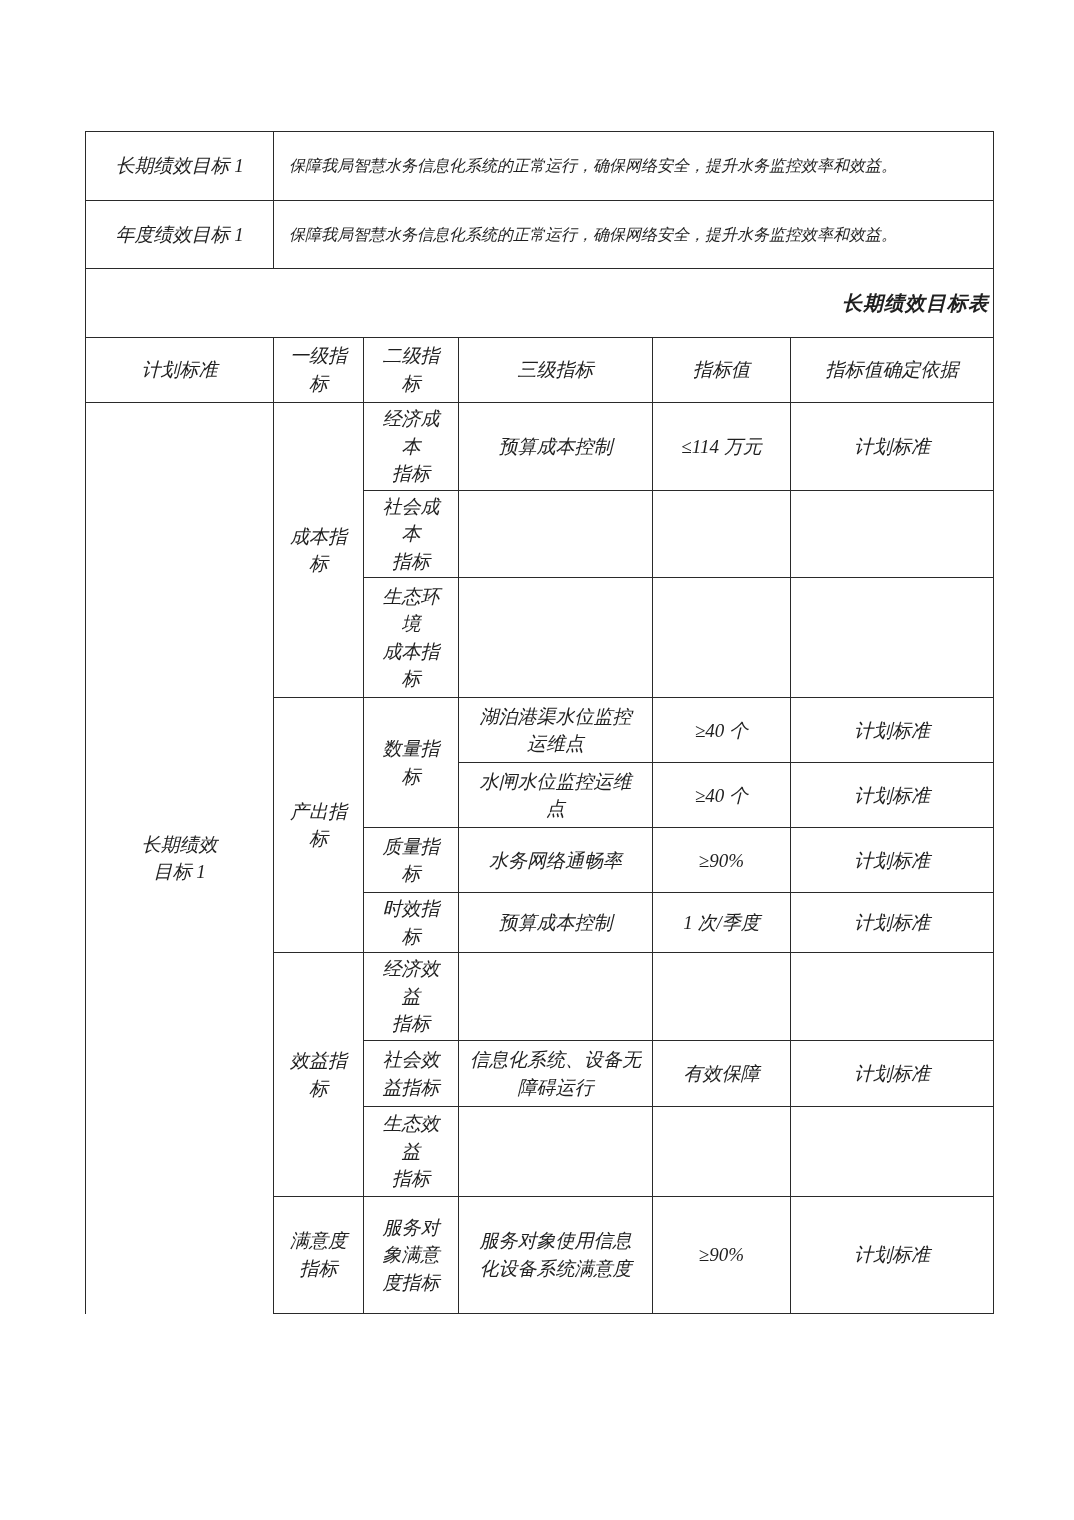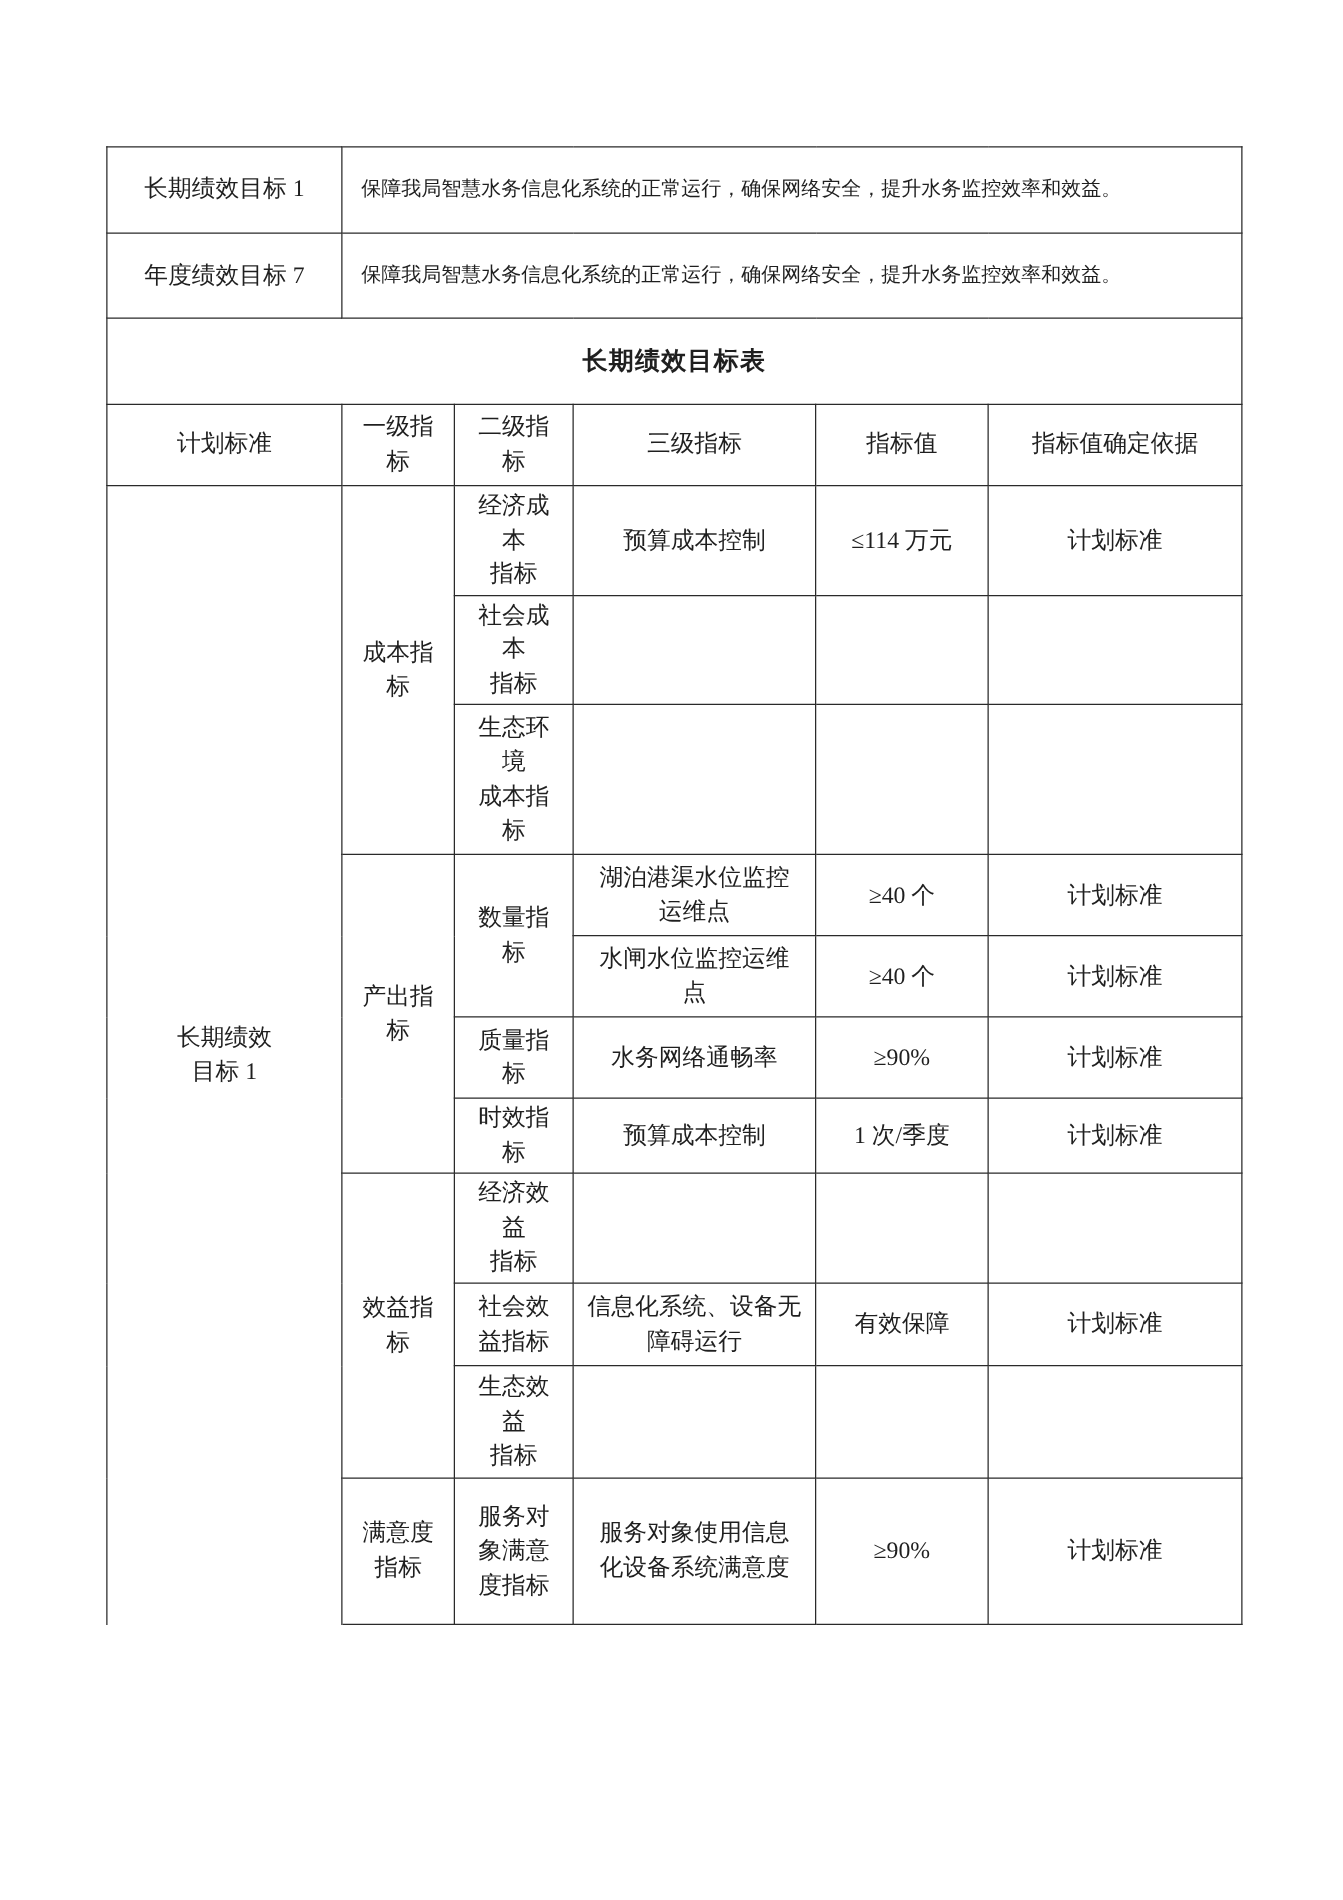--- a/index.html
+++ b/index.html
@@ -9,24 +9,25 @@
     width: 1074px;
     height: 1520px;
     background: #ffffff;
     font-family: "Liberation Serif", "DejaVu Serif", serif;
     color: #1f1f1f;
     overflow: hidden;
   }
   table.main-table {
     position: absolute;
     left: 85px;
-    top: 117px;
+    top: 131px;
     width: 908px;
     border-collapse: collapse;
     table-layout: fixed;
+    font-style: italic;
   }
   td, th {
     border: 1px solid #2a2a2a;
     vertical-align: middle;
     text-align: center;
     font-size: 19px;
     font-weight: normal;
     line-height: 1.45;
     padding: 2px 4px;
     white-space: pre-line;
@@ -36,20 +37,21 @@
     text-align: left;
     padding-left: 15px;
     padding-right: 10px;
     font-size: 16px;
     white-space: normal;
   }
   td.title-cell {
     font-weight: bold;
     font-size: 20px;
     letter-spacing: 1px;
+    text-align: right;
   }
   td.goal-cell {
     border-bottom: none; 
   }
   .page-number {
     position: absolute;
     left: 0;
     top: 1392px;
     width: 100%;
     text-align: center;
@@ -70,21 +72,21 @@
       <col style="width:138px">
       <col style="width:203px">
     </colgroup>
 
     <tbody>
         <tr style="height:69px">
       <td>长期绩效目标 1</td>
       <td colspan="5" class="desc-cell">保障我局智慧水务信息化系统的正常运行，确保网络安全，提升水务监控效率和效益。</td>
     </tr>
     <tr style="height:68px">
-      <td>年度绩效目标 7</td>
+      <td>年度绩效目标 1</td>
       <td colspan="5" class="desc-cell">保障我局智慧水务信息化系统的正常运行，确保网络安全，提升水务监控效率和效益。</td>
     </tr>
 
     <tr style="height:69px">
       <td colspan="6" class="title-cell">长期绩效目标表</td>
     </tr>
 
     <tr style="height:65px">
       <td>计划标准</td>
       <td>一级指

